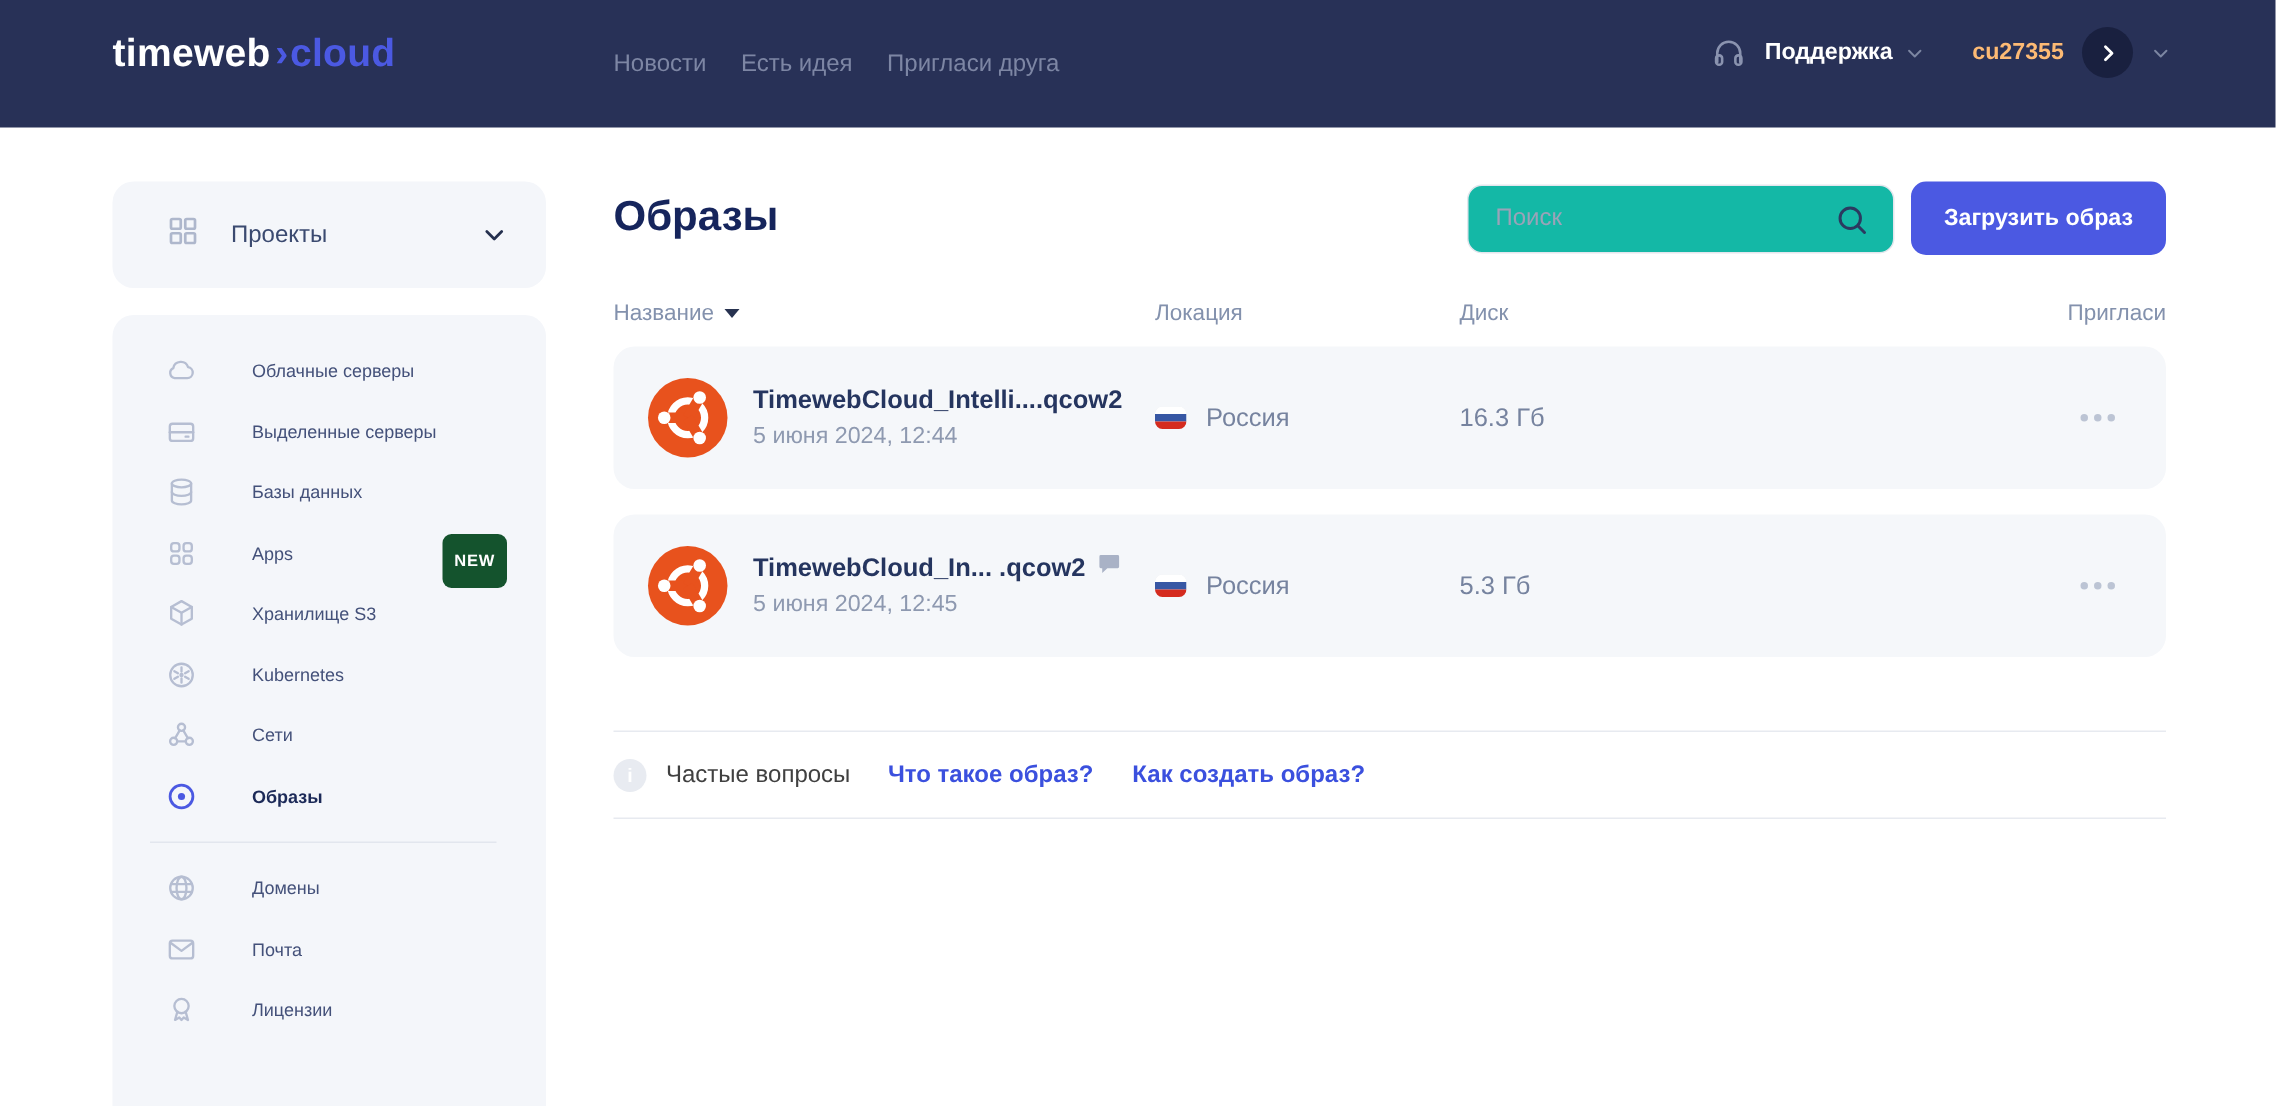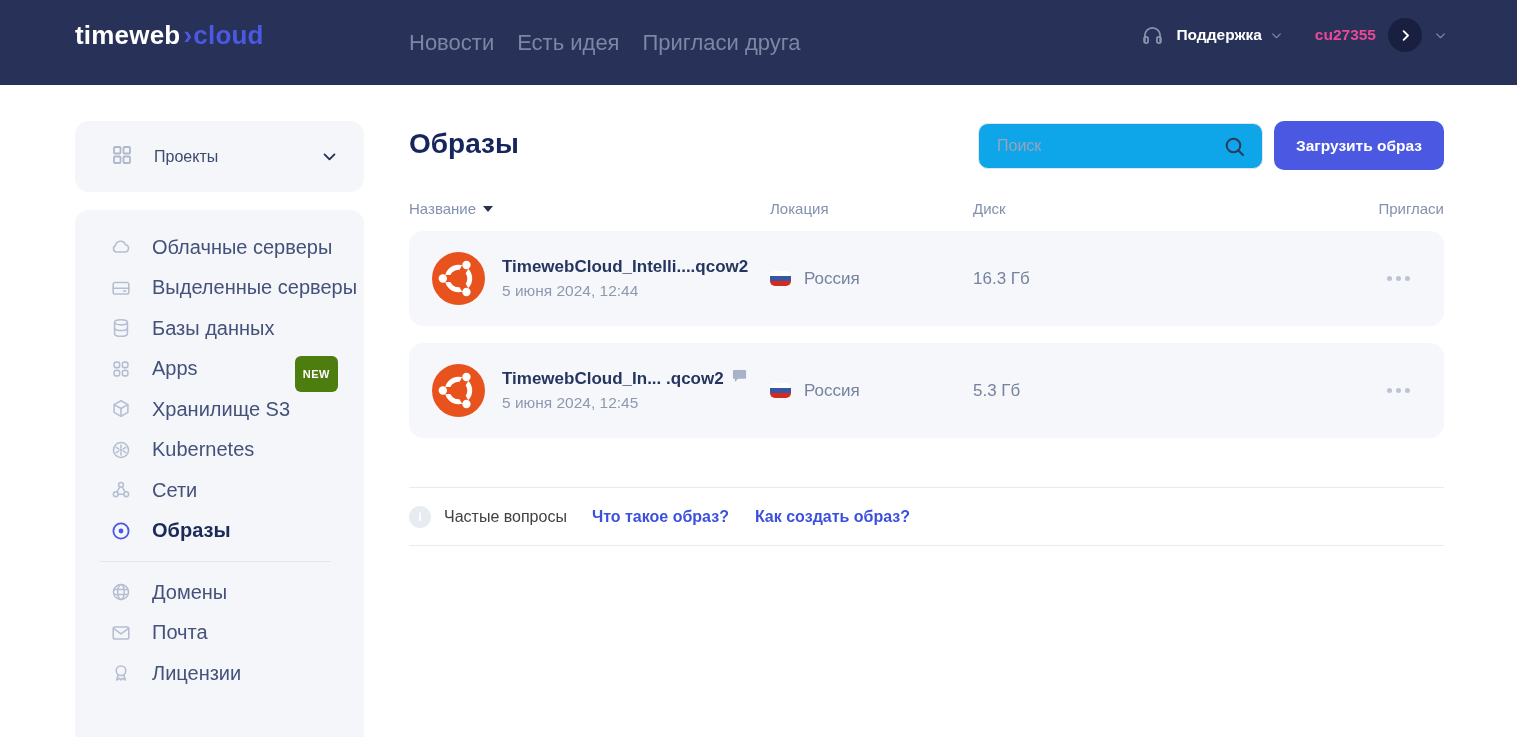--- a/index.html
+++ b/index.html
@@ -9,50 +9,50 @@
   
   .topbar { position:absolute; left:0; top:0; width:1517px; height:85px;
     background:#283157; display:flex; align-items:center; }
   .logo { position:absolute; left:75px; top:0; height:70px; display:flex;
     align-items:center; font-size:26px; font-weight:700; letter-spacing:.2px; cursor:pointer; }
   .logo .lw { color:#ffffff; }
   .logo .lc { color:#4b59e2; margin:0 1px 0 3px; font-weight:800; }
   .logo .lb { color:#4b59e2; font-weight:600; }
   .topnav { position:absolute; left:409px; top:0; height:85px; display:flex;
     align-items:center; gap:23px; }
-  .topnav a { color:#7d86a4; font-size:22px; text-decoration:none; cursor:pointer;text-align:center; }
+  .topnav a { color:#7d86a4; font-size:16px; text-decoration:none; cursor:pointer;text-align:center; }
   .topright { position:absolute; right:70px; top:0; height:70px; display:flex;
     align-items:center; }
   .support-label { color:#ffffff; font-size:15.5px; font-weight:600; margin:0 8px 0 12px; cursor:pointer;}
-  .acct { color:#ec4899; font-size:15.5px; font-weight:700; margin:0 12px 0 32px; cursor:pointer;}
+  .acct { color:#fdba74; font-size:15.5px; font-weight:700; margin:0 12px 0 32px; cursor:pointer;}
   .avatar { width:34px; height:34px; border-radius:50%; background:#19203f;
     display:flex; align-items:center; justify-content:center; cursor:pointer; }
   .chev { display:flex; align-items:center; cursor:pointer; }
   .chev.outer { margin-left:12px; }
 
   
   .side-card { position:absolute; left:75px; width:289px; background:#f4f6fa; border-radius:14px; }
   .card-projects { top:121px; height:71px; display:flex; align-items:center;
     padding:0 26px 0 35px; cursor:pointer; }
   .card-projects .lbl { font-size:16px; color:#3b4a70; margin-left:20px; }
   .card-projects .chev { margin-left:auto; }
   .card-menu { top:210px; height:560px; padding-top:17px; }
   .side-item { height:40.5px; display:flex; align-items:center; padding:0 26px 0 35px; cursor:pointer; }
   .side-item .ic { width:22px; height:22px; display:flex; align-items:center; justify-content:center; }
-  .side-item .lbl { font-size:20px; color:#44517a; margin-left:20px; white-space:nowrap; }
+  .side-item .lbl { font-size:12px; color:#44517a; margin-left:36px; white-space:nowrap; }
   .side-item.active .lbl { color:#1c2a58; font-weight:700; }
-  .badge-new { margin-left:auto; background:#4d7c0f; color:#fff; font-size:11px;
+  .badge-new { margin-left:auto; background:#14532d; color:#fff; font-size:11px;
     font-weight:700; letter-spacing:.5px; padding:12px 8px; border-radius:6px;margin-top:10px; }
   .side-divider { height:1px; background:#e2e6ee; margin:10px 33px 10px 25px; }
 
   
   .page-title { position:absolute; left:409px; top:128px; font-size:28px;
     font-weight:800; color:#16255c; }
   .searchbox { position:absolute; left:978px; top:123px; width:285px; height:46px;
-    border:1px solid #e3e6ed; border-radius:10px; background:#0ea5e9; }
+    border:1px solid #e3e6ed; border-radius:10px; background:#14b8a6; }
   .searchbox input { position:absolute; left:18px; top:0; width:210px; height:44px;
     border:none; outline:none; font-size:16px; color:#2c3a60; background:transparent;
     font-family:"Liberation Sans", sans-serif; }
   .searchbox input::placeholder { color:#9aa3b8; }
   .searchbox .sicon { position:absolute; right:15px; top:11px; cursor:pointer; }
   .upload-btn { position:absolute; left:1274px; top:121px; width:170px; height:49px;
     background:#4b59e2; border:none; border-radius:10px; color:#fff; font-size:15.5px;
     font-weight:700; cursor:pointer; font-family:"Liberation Sans", sans-serif; }
 
   

